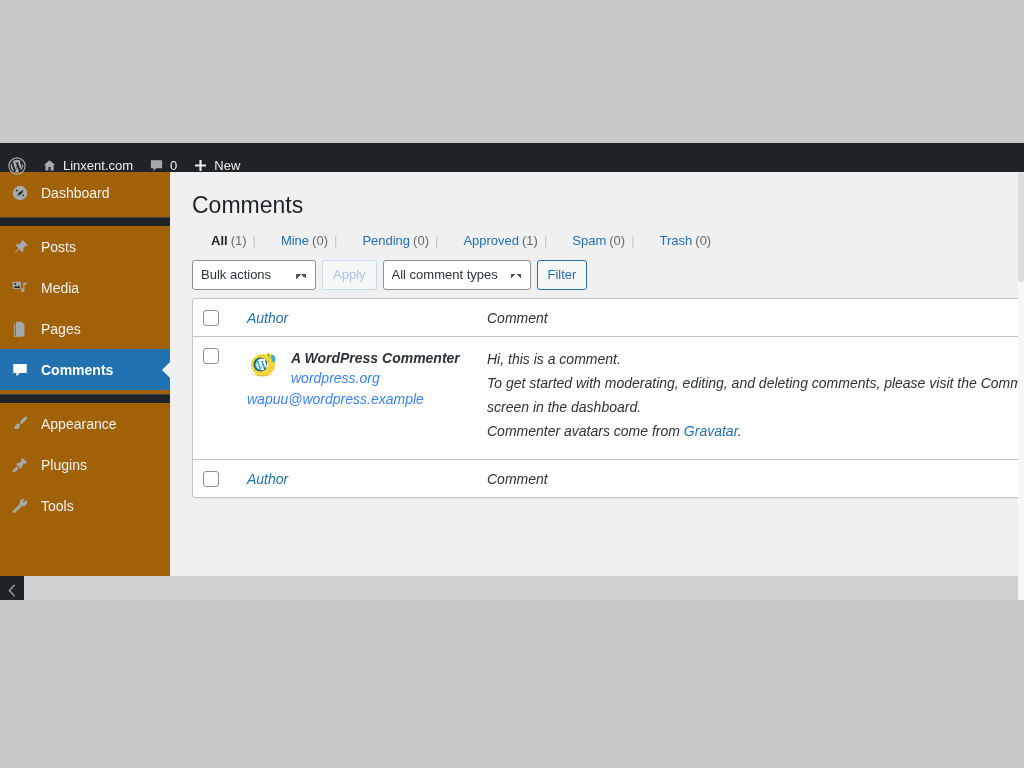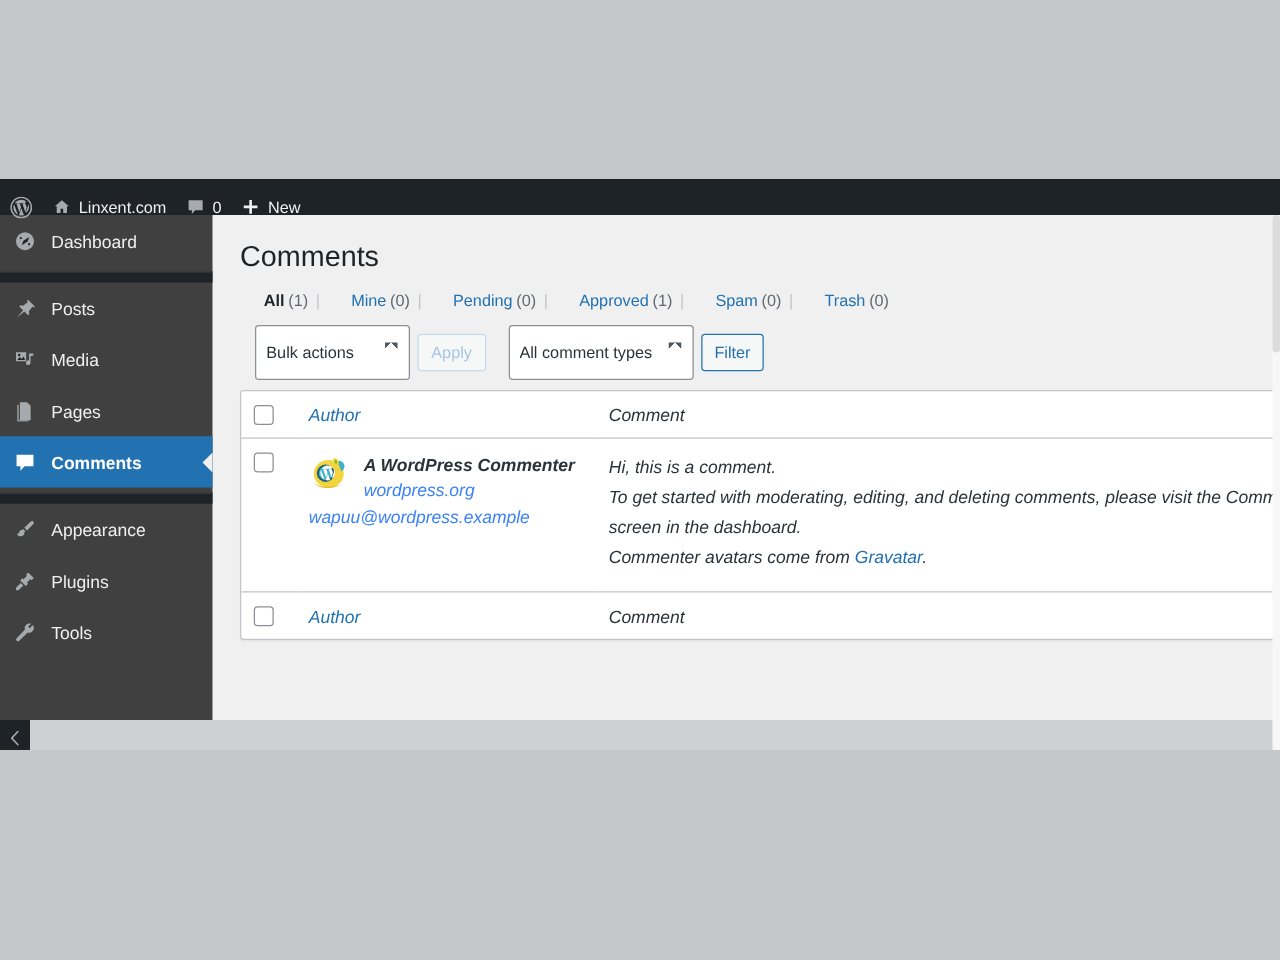--- a/index.html
+++ b/index.html
@@ -52,21 +52,21 @@
   .ab-item .ab-label { color: #f0f0f1; }
   .ab-icon { display: inline-flex; align-items: center; justify-content: center; }
   .ab-icon svg { display: block; }
 
   
   #adminmenuwrap {
     position: absolute;
     left: 0;
     top: 29px;
     width: 170px;
-    background: #404040;
+    background: #a16207;
     height: 404px;
     z-index: 30;
   }
   .menu-item {
     position: relative;
     display: flex;
     align-items: center;
     height: 41px;
     padding-left: 10px;
     gap: 11px;
@@ -184,42 +184,41 @@
   }
 
   
   .tablenav {
     display: flex;
     align-items: center;
     margin: 12px 0 8px 0;
     gap: 6px;
   }
   select.wp-select {
-    height: 44px;
+    height: 30px;
     min-width: 124px;
     padding: 0 26px 0 8px;
     border: 1px solid #8c8f94;
     border-radius: 3px;
     background-color: #fff;
     background-image:
       linear-gradient(-45deg, transparent 50%, #50575e 50%),
       linear-gradient(-135deg, #50575e 50%, transparent 50%);
     background-position:
       calc(100% - 14px) 13px,
       calc(100% - 9px) 13px;
     background-size: 5px 5px, 5px 5px;
     background-repeat: no-repeat;
     font-family: "Liberation Sans", sans-serif;
     font-size: 13px;
     color: #2c3338;
     -webkit-appearance: none;
     appearance: none;
     cursor: pointer;
     box-sizing: border-box;
-    margin-left: 12px;
   }
   select.wp-select.types { min-width: 148px; }
   .wp-button {
     height: 30px;
     padding: 0 10px;
     border: 1px solid #2271b1;
     border-radius: 3px;
     background: #f6f7f7;
     color: #2271b1;
     font-family: "Liberation Sans", sans-serif;

